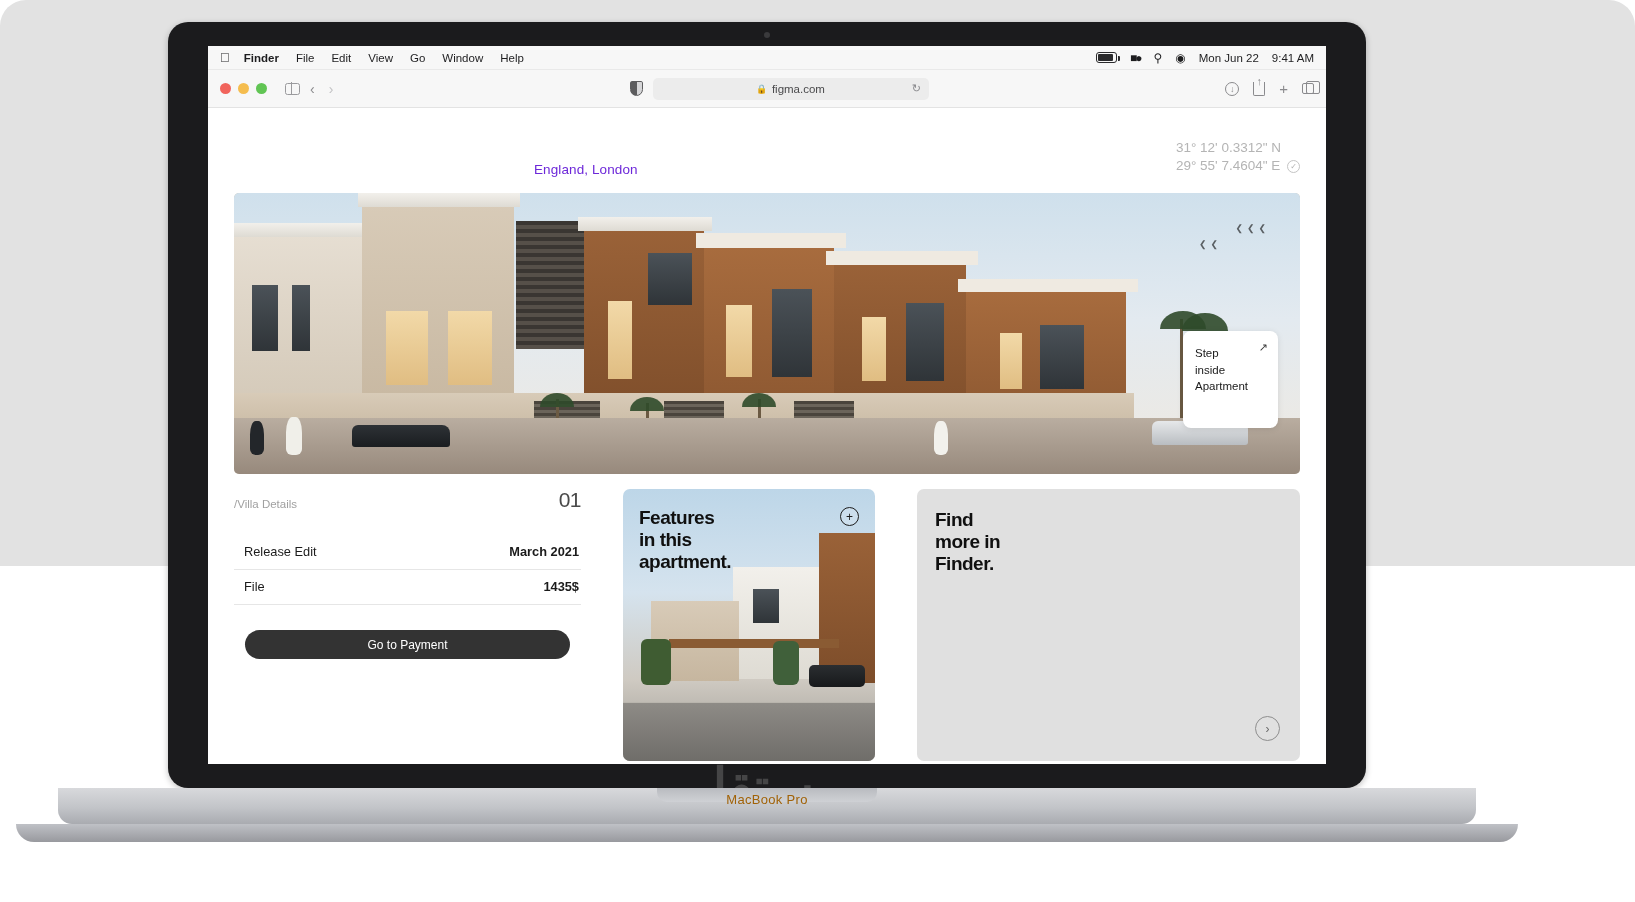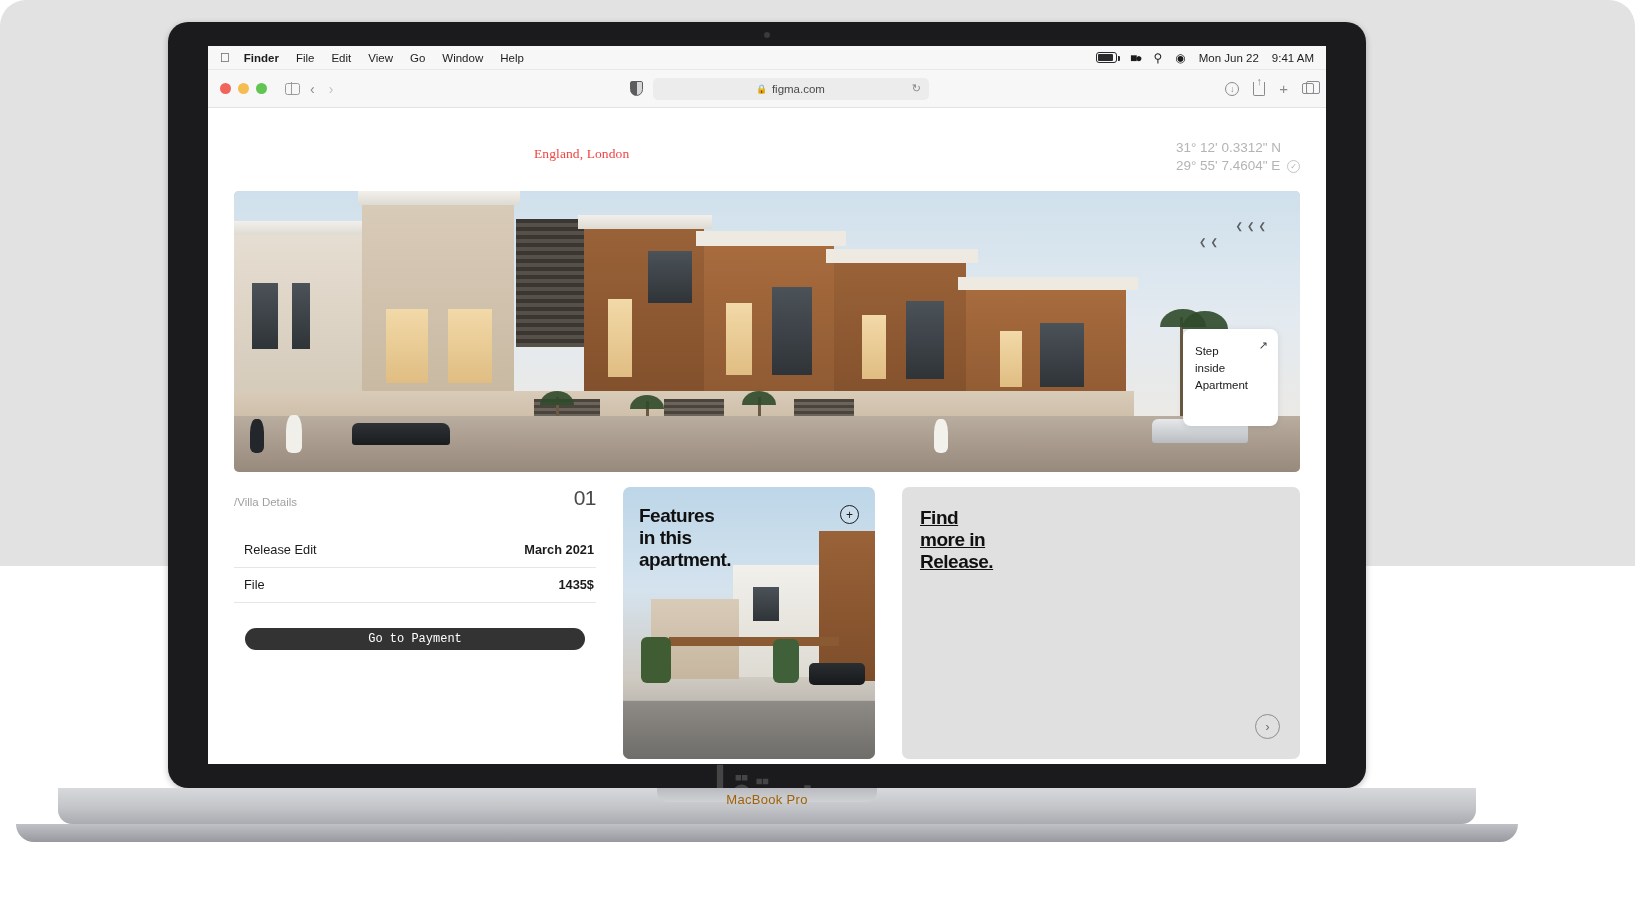--- a/index.html
+++ b/index.html
@@ -133,22 +133,22 @@
   .share-ico::after{content:"↑";position:absolute;left:50%;top:-7px;transform:translateX(-50%);font-size:11px;color:#8a8a8d;}
   .tabs-ico{width:12px;height:11px;border:1.2px solid #8a8a8d;border-radius:2px;position:relative;}
   .tabs-ico::before{content:"";position:absolute;left:3px;top:-3.5px;width:12px;height:11px;border:1.2px solid #8a8a8d;border-radius:2px;}
 
   
   .page { padding:22px 26px 0 26px; height:656px; background:#fff; }
 
   .head { display:flex; align-items:flex-start; }
   .title { font-size:40px; font-weight:bold; letter-spacing:-1.2px; color:#111; line-height:1; }
   .loc {
-    margin-left:300px; margin-top:16px;
-    font-size:13.5px; color:#ef4444; letter-spacing:0.1px; white-space:nowrap;font-family:Liberation Serif, serif;
+    margin-left:300px; margin-top:32px;
+    font-size:13.5px; color:#6d28d9; letter-spacing:0.1px; white-space:nowrap;
   }
   .coords {
     margin-left:auto; margin-top:9px; display:flex; align-items:flex-end; gap:6px;
   }
   .coords .lines { font-size:13.5px; color:#b4b4b4; line-height:1.35; text-align:left; white-space:nowrap; }
   .verif {
     width:13px;height:13px;border:1.2px solid #c4c4c4;border-radius:50%;
     display:flex;align-items:center;justify-content:center;
     font-size:8px;color:#b0b0b0;margin-bottom:2px;
   }
@@ -177,40 +177,40 @@
 
   .step-card {
     position:absolute; right:22px; top:138px; width:95px; height:97px;
     background:#fff; border-radius:8px; padding:14px 12px;
     font-size:11.5px; line-height:1.45; color:#1a1a1a;
     box-shadow:0 1px 6px rgba(0,0,0,.10);
   }
   .step-card .expand { position:absolute; right:10px; top:9px; font-size:11px; color:#3a3a3a; }
 
   
-  .lower { display:flex; gap:27px; margin-top:15px; height:272px; }
+  .lower { display:flex; gap:42px; margin-top:15px; height:272px; }
 
   .details { flex:1; max-width:500px; }
   .det-top { display:flex; align-items:flex-end; justify-content:space-between; }
   .det-label { font-size:11.5px; color:#a0a0a0; }
   .det-num { font-size:21px; color:#4a4a4a; font-weight:400; letter-spacing:-0.5px; line-height:1; }
 
   .rows { margin-top:25px; }
   .row {
     display:flex; justify-content:space-between; align-items:center;
     padding:9px 2px 10px 10px; border-bottom:1px solid #e6e6e6;
     font-size:12.8px; color:#1b1b1b;
   }
   .row .v { font-weight:bold; }
   .row.first { padding-top:4px; }
 
   .paybtn {
     margin:25px auto 0 auto; display:block; width:calc(100% - 22px);
-    height:22px; border:none; border-radius:16px; background:#333333;
-    color:#fff; font-size:12px; font-family:Liberation Mono, monospace; cursor:pointer;
+    height:29px; border:none; border-radius:16px; background:#333333;
+    color:#fff; font-size:12px; font-family:Liberation Sans, sans-serif; cursor:pointer;
   }
 
   .feature-card {
     position:relative; width:252px; border-radius:7px; overflow:hidden;
     background:linear-gradient(180deg,#bdd6e8 0%,#d5e3ee 38%,#cfcac2 70%,#9a9790 100%);
   }
   .feature-card .ftitle {
     position:absolute; left:16px; top:18px; font-size:19px; font-weight:bold;
     line-height:1.15; color:#101010; letter-spacing:-0.5px; z-index:3;
   }
@@ -220,21 +220,21 @@
     display:flex; align-items:center; justify-content:center;
     font-size:12px; color:#1d1d1d; background:rgba(255,255,255,.15);
   }
   .road { position:absolute; left:0; right:0; bottom:0; height:58px; background:linear-gradient(180deg,#8e8b86,#6f6d69); }
   .curb { position:absolute; left:0; right:0; bottom:52px; height:7px; background:#b9b5ad; }
 
   .find-card {
     flex:1; background:#e0e0e0; border-radius:7px; position:relative; padding:20px 18px;
   }
   .find-card .ftitle {
-    font-size:19px; font-weight:bold; line-height:1.15; color:#101010; letter-spacing:-0.5px;text-decoration:underline;
+    font-size:19px; font-weight:bold; line-height:1.15; color:#101010; letter-spacing:-0.5px;
   }
   .arrow-btn {
     position:absolute; right:20px; bottom:20px; width:25px; height:25px;
     border:1.2px solid #8e8e8e; border-radius:50%;
     display:flex; align-items:center; justify-content:center;
     font-size:12px; color:#6a6a6a; background:transparent; cursor:pointer;
   }
 </style>
 </head>
 <body>
@@ -421,21 +421,21 @@
               <div class="hb" style="left:150px;top:152px;width:26px;height:44px;background:#40603a;border-radius:6px;"></div>
               <div class="curb"></div>
               <div class="road"></div>
               <div class="hb" style="left:186px;top:176px;width:56px;height:22px;background:linear-gradient(180deg,#2b2e31,#17191b);border-radius:5px;"></div>
             </div>
 
             <div class="find-card">
               <div class="ftitle">
                 <div>Find</div>
                 <div>more in</div>
-                <div>Release.</div>
+                <div>Finder.</div>
               </div>
               <button class="arrow-btn">›</button>
             </div>
 
           </div>
         </div>
       </div>
     </div>
 
     <div class="watermark">مستقل</div>

